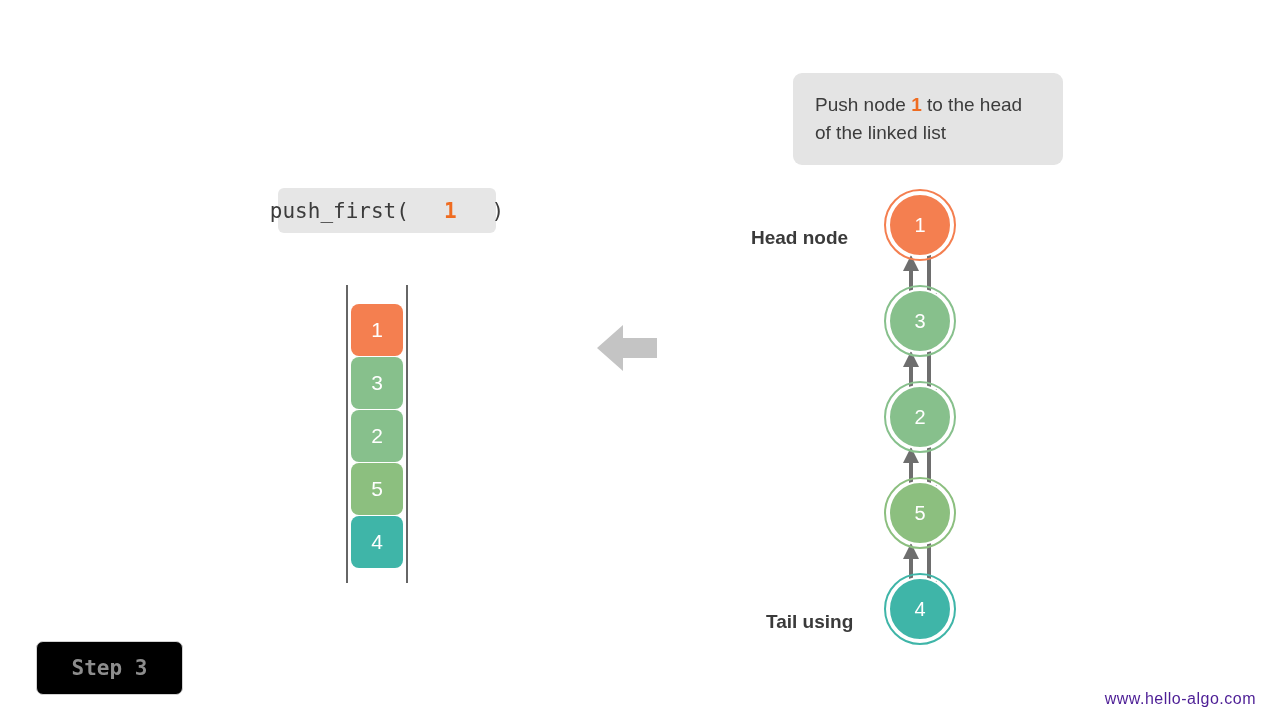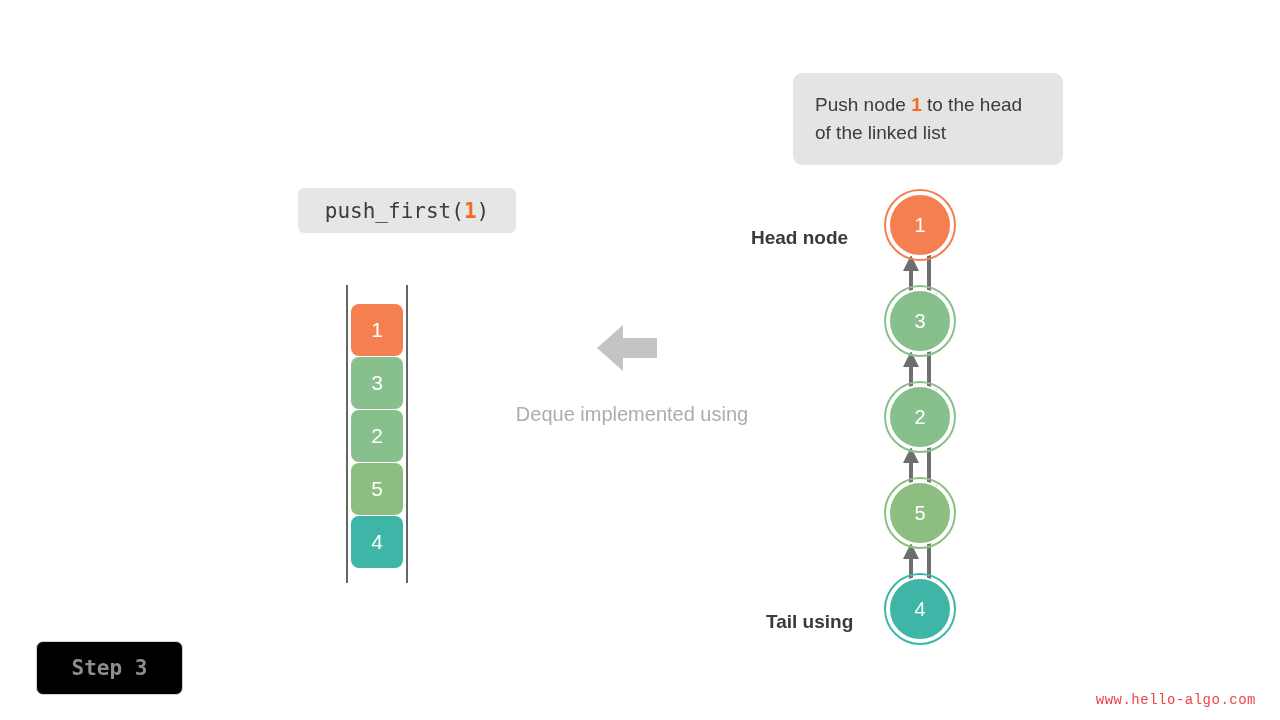--- a/index.html
+++ b/index.html
@@ -37,33 +37,34 @@
     font-family: "Liberation Sans", sans-serif;
   }
   #callout .hl {
     color: #ef6c21;
     font-weight: bold;
   }
 
   
   #code-pill {
     position: absolute;
-    left: 298px;
+    left: 278px;
     top: 188px;
     width: 218px;
     height: 45px;
     background: #e6e6e6;
     border-radius: 6px;
     display: flex;
     align-items: center;
     justify-content: center;
     font-family: "DejaVu Sans Mono", monospace;
     font-size: 21px;
     color: #3c3c3c;
     letter-spacing: 0px;
+    gap: 35px;
   }
   #code-pill .hl {
     color: #ef6c21;
     font-weight: bold;
   }
 
   
   #deque {
     position: absolute;
     left: 340px;
@@ -188,23 +189,23 @@
     font-size: 21px;
     font-weight: bold;
     color: #8d8d8d;
   }
 
   
   #watermark {
     position: absolute;
     right: 24px;
     bottom: 12px;
-    font-family: Liberation Mono, monospace;
-    font-size: 14px;
-    color: #ef4444;
+    font-family: Liberation Sans, sans-serif;
+    font-size: 16px;
+    color: #4c1d95;
     letter-spacing: 0.5px;
   }
 </style>
 </head>
 <body>
 
 <div id="callout">
   <div class="callout-text">
     <span>Push node </span><span class="hl">1</span><span> to the head of the linked list</span>
   </div>
@@ -237,21 +238,20 @@
       </div>
     </div>
 </div>
 
 <div id="mid-arrow">
   <svg width="60" height="50" viewBox="0 0 60 50">
     <polygon points="0,25 26,2 26,15 60,15 60,35 26,35 26,48" fill="#c4c4c4"></polygon>
   </svg>
 </div>
 <div id="caption">
-  <div>Deque implemented using</div>
 </div>
 
 <div id="linked-list">
     <div class="ll-link" style="top: 60px;"><svg width="44" height="58" viewBox="0 0 44 58">
         <g stroke="#6e6e6e" stroke-width="4" fill="#6e6e6e">
           <line x1="13" y1="56" x2="13" y2="14"></line>
           <polygon points="13,2 5,18 21,18" stroke="none"></polygon>
           <line x1="31" y1="2" x2="31" y2="44"></line>
           <polygon points="31,56 23,40 39,40" stroke="none"></polygon>
         </g>

